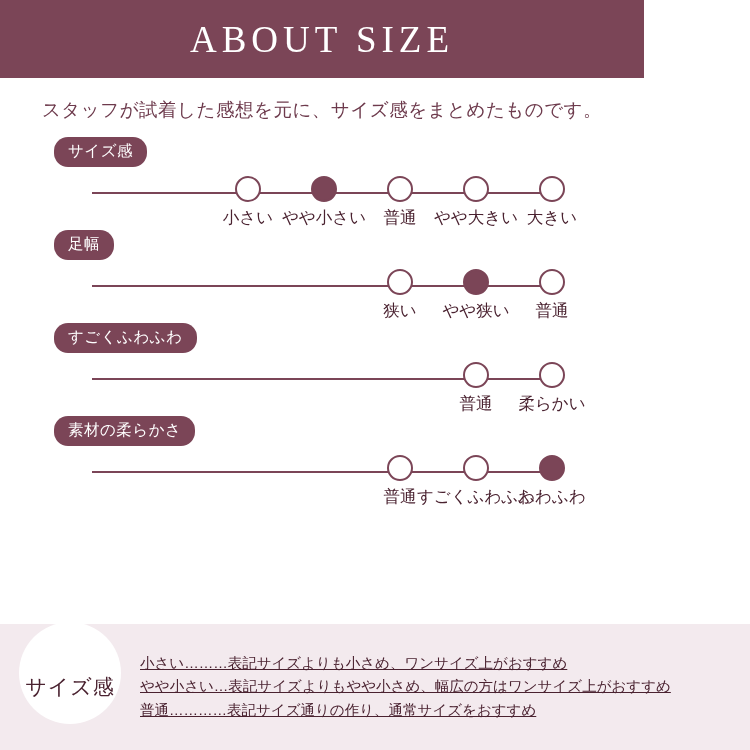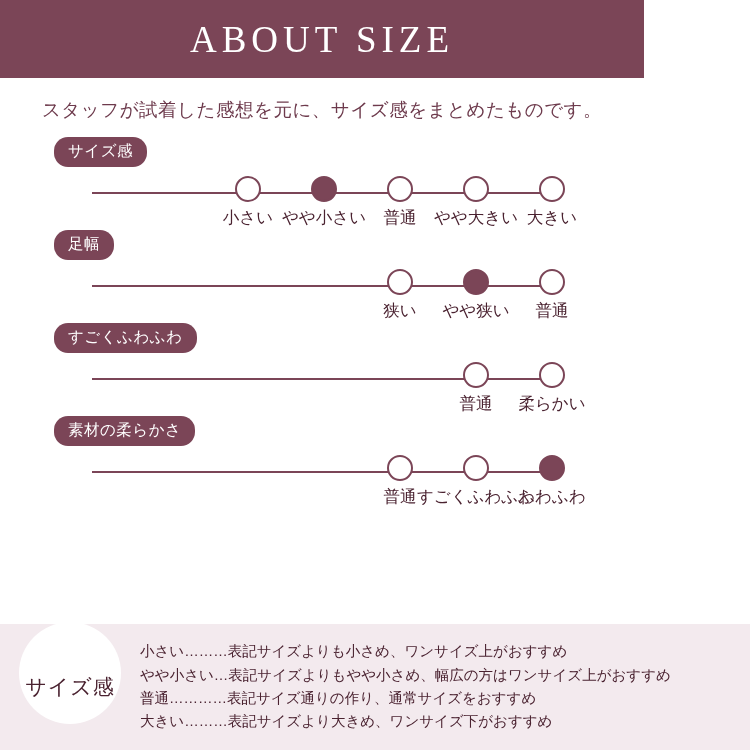--- a/index.html
+++ b/index.html
@@ -146,20 +146,21 @@
   }
   .footer-list {
     flex: 1;
     color: #4a2230;
     font-size: 14.5px;
     line-height: 1.62;
     padding-right: 16px;
   }
   .footer-list div {
     white-space: nowrap;
+    text-decoration: underline;
   }
 </style>
 </head>
 <body>
 
 <div class="page">
 
   <div class="header">
     <div class="header-title">ABOUT SIZE</div>
   </div>
@@ -262,17 +263,16 @@
 
   <div class="footer">
     <div class="footer-badge">
       <div class="circle"></div>
       <span>サイズ感</span>
     </div>
     <div class="footer-list">
       <div>小さい………表記サイズよりも小さめ、ワンサイズ上がおすすめ</div>
       <div>やや小さい…表記サイズよりもやや小さめ、幅広の方はワンサイズ上がおすすめ</div>
       <div>普通…………表記サイズ通りの作り、通常サイズをおすすめ</div>
-      <div>大きい………表記サイズより大きめ、ワンサイズ下がおすすめ</div>
     </div>
   </div>
 
 </div>
 
 </body></html>

